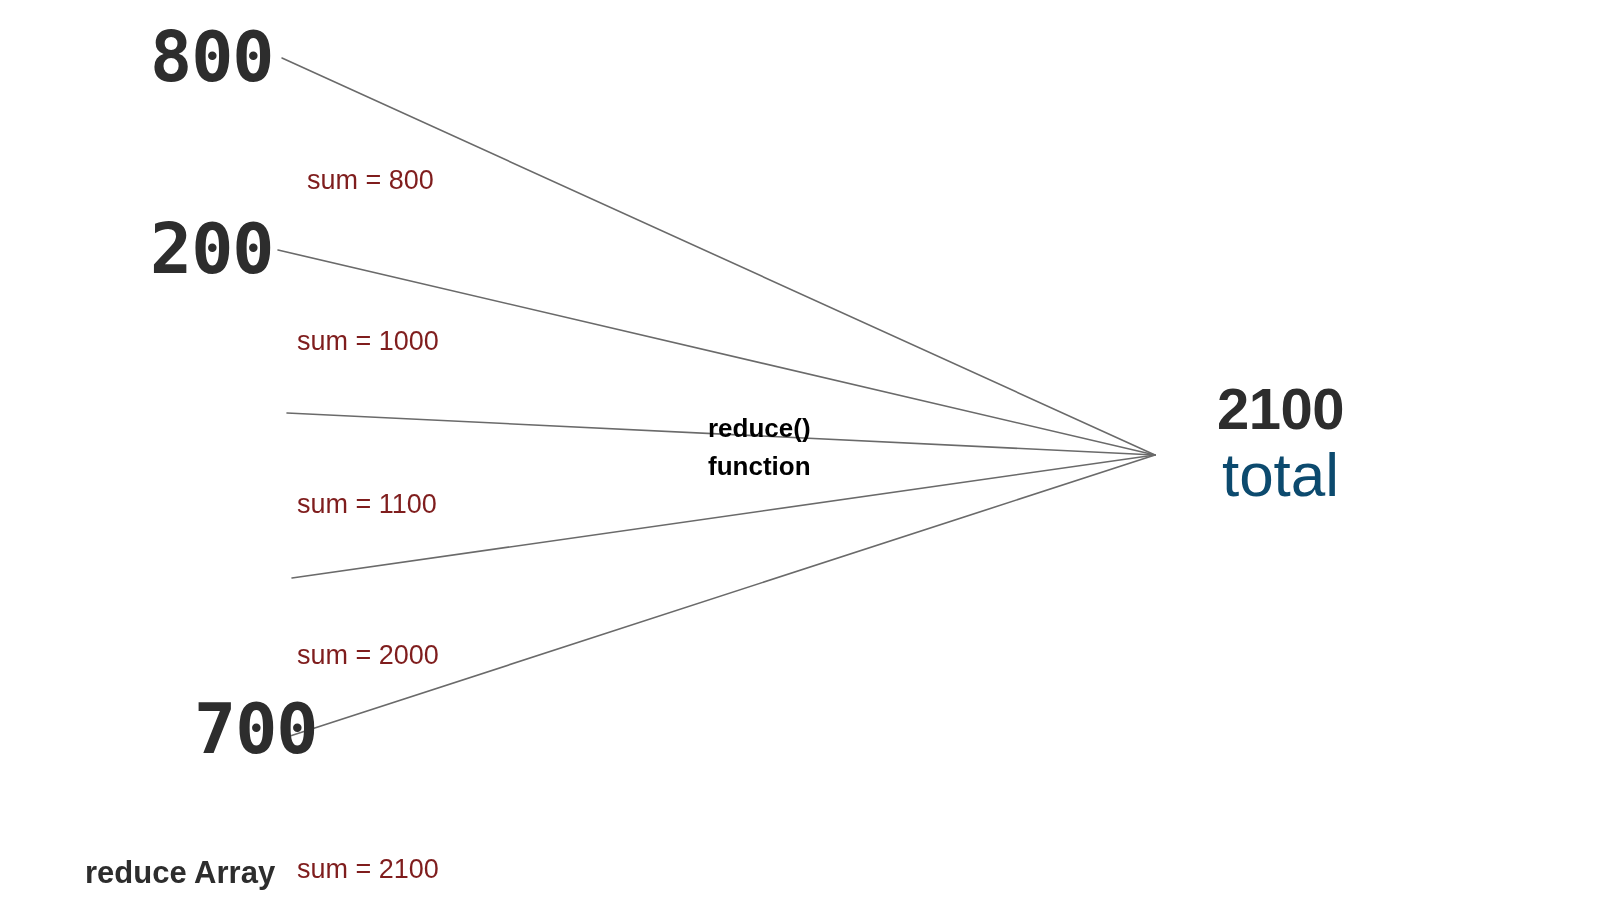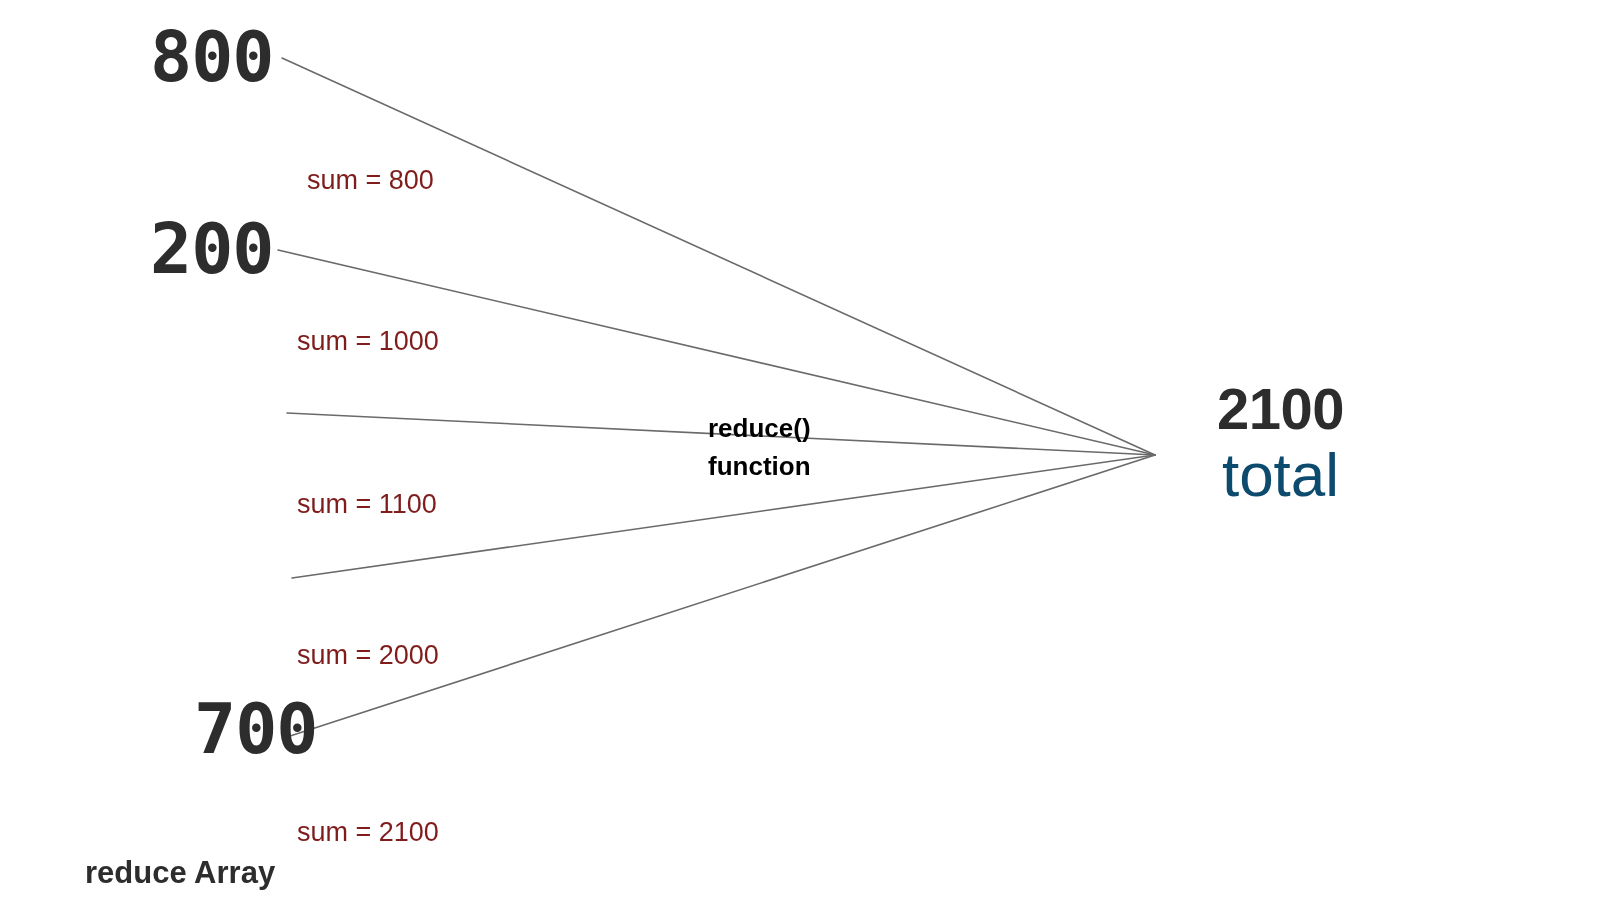--- a/index.html
+++ b/index.html
@@ -100,21 +100,21 @@
   </svg>
 
   <div class="array-value" style="left:150px; top:22px;">800</div>
   <div class="array-value" style="left:150px; top:214px;">200</div>
   <div class="array-value" style="left:150px; top:694px;margin-left:44px;">700</div>
 
   <div class="sum-label" style="left:307px; top:167px;">sum = 800</div>
   <div class="sum-label" style="left:297px; top:328px;">sum = 1000</div>
   <div class="sum-label" style="left:297px; top:491px;">sum = 1100</div>
   <div class="sum-label" style="left:297px; top:642px;">sum = 2000</div>
-  <div class="sum-label" style="left:297px; top:819px;">sum = 2100</div>
+  <div class="sum-label" style="left:297px; top:856px;">sum = 2100</div>
 
   <div id="reduce-label" style="left:708px; top:398px;margin-top:12px;">
     <span>reduce()</span><br>
     <span>function</span>
   </div>
 
   <div id="total-block" style="left:1217px; top:378px;">
     <span id="total-value">2100</span>
     <span id="total-caption">total</span>
   </div>

